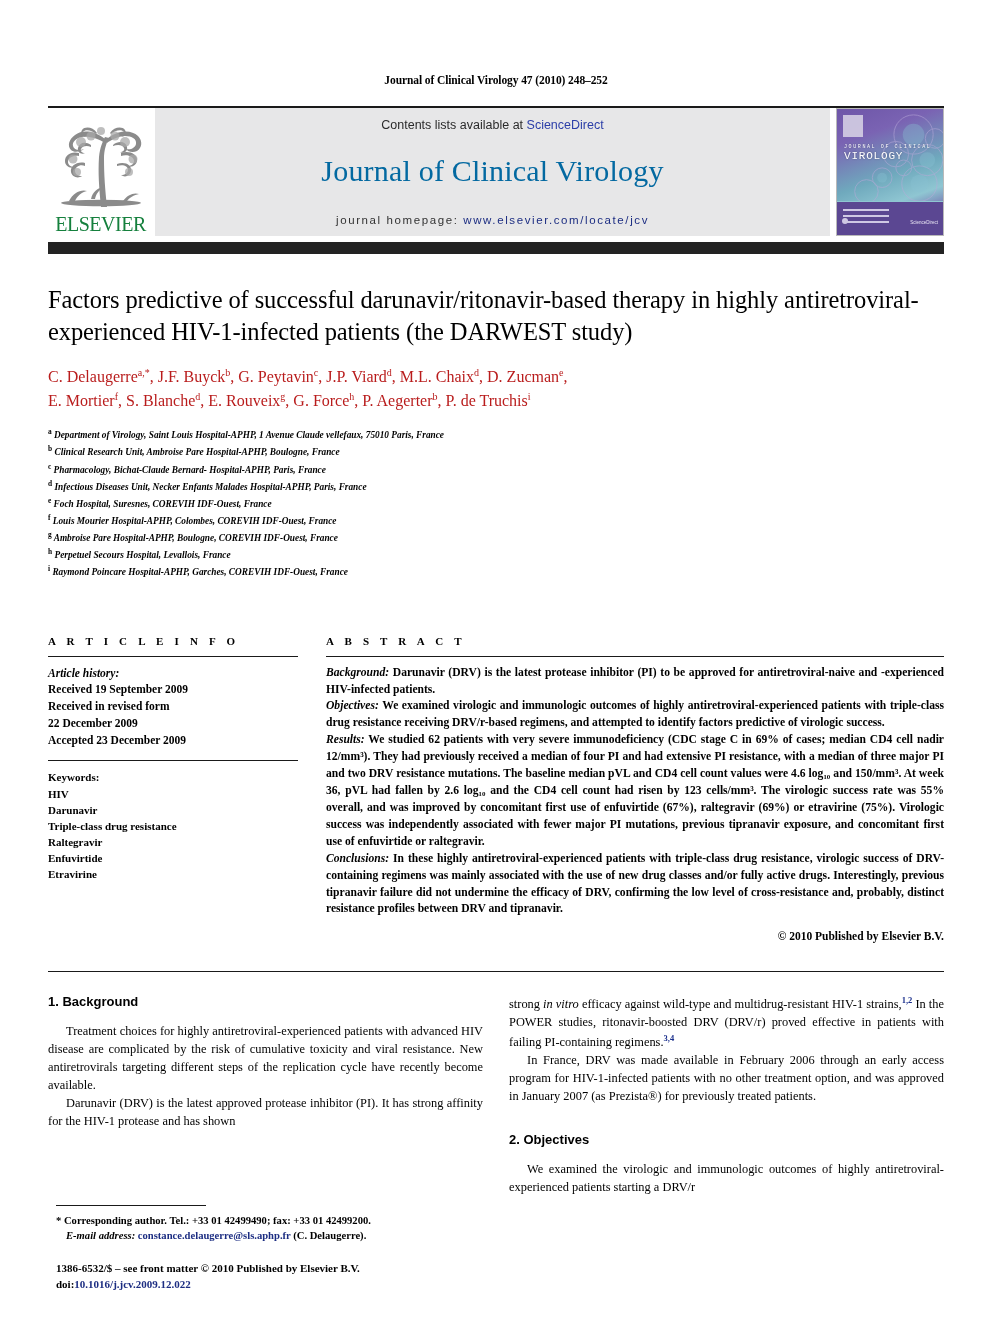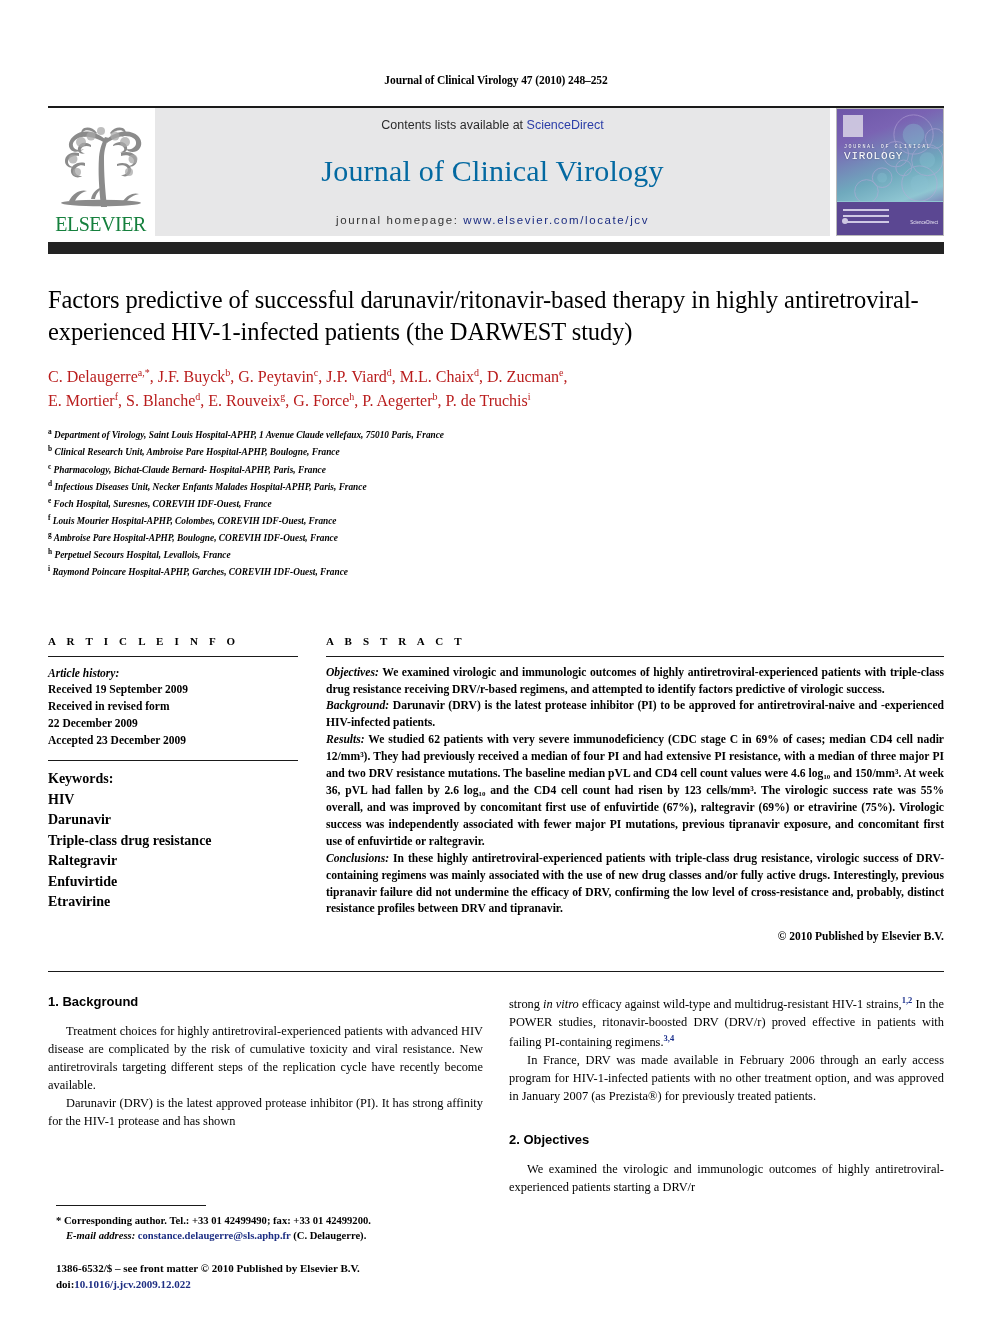--- a/index.html
+++ b/index.html
@@ -160,21 +160,21 @@
   .sec-head {
     font-family: "Liberation Serif", serif;
     font-weight: 700;
     font-size: 11px;
     letter-spacing: 4.2px;
   }
   .hrule { border-top: 1.6px solid #1a1a1a; margin: 9px 0 8px 0; }
   .hrule-thin { border-top: 1px solid #1a1a1a; margin: 12px 0 8px 0; }
   .info-group { font-size: 11.5px; line-height: 1.46; font-weight: 700; }
   .info-group .it { font-style: italic; }
-  .kw-list { font-size: 14px; line-height: 1.46; font-weight: 700; margin-top: 8px; }
+  .kw-list { font-size: 11px; line-height: 1.46; font-weight: 700; margin-top: 8px; }
 
   .abstract-body {
     font-size: 11.6px;
     line-height: 1.46;
     text-align: justify;
     font-weight: 700;
   }
   .abstract-body p { margin: 0; }
   .abstract-body .lbl { font-style: italic; font-weight: 700; }
   .copyright { text-align: right; margin-top: 10px; font-weight:700; font-size:11.5px;}
@@ -361,22 +361,22 @@
         <div>Raltegravir</div>
         <div>Enfuvirtide</div>
         <div>Etravirine</div>
       </div>
     </div>
 
     <div class="col-abs">
       <div class="sec-head">A B S T R A C T</div>
       <div class="hrule"></div>
       <div class="abstract-body">
+        <p><span class="lbl">Background:</span><span> Darunavir (DRV) is the latest protease inhibitor (PI) to be approved for antiretroviral-naive and -experienced HIV-infected patients.</span></p>
         <p><span class="lbl">Objectives:</span><span> We examined virologic and immunologic outcomes of highly antiretroviral-experienced patients with triple-class drug resistance receiving DRV/r-based regimens, and attempted to identify factors predictive of virologic success.</span></p>
-        <p><span class="lbl">Background:</span><span> Darunavir (DRV) is the latest protease inhibitor (PI) to be approved for antiretroviral-naive and -experienced HIV-infected patients.</span></p>
         <p><span class="lbl">Results:</span><span> We studied 62 patients with very severe immunodeficiency (CDC stage C in 69% of cases; median CD4 cell nadir 12/mm³). They had previously received a median of four PI and had extensive PI resistance, with a median of three major PI and two DRV resistance mutations. The baseline median pVL and CD4 cell count values were 4.6 log₁₀ and 150/mm³. At week 36, pVL had fallen by 2.6 log₁₀ and the CD4 cell count had risen by 123 cells/mm³. The virologic success rate was 55% overall, and was improved by concomitant first use of enfuvirtide (67%), raltegravir (69%) or etravirine (75%). Virologic success was independently associated with fewer major PI mutations, previous tipranavir exposure, and concomitant first use of enfuvirtide or raltegravir.</span></p>
         <p><span class="lbl">Conclusions:</span><span> In these highly antiretroviral-experienced patients with triple-class drug resistance, virologic success of DRV-containing regimens was mainly associated with the use of new drug classes and/or fully active drugs. Interestingly, previous tipranavir failure did not undermine the efficacy of DRV, confirming the low level of cross-resistance and, probably, distinct resistance profiles between DRV and tipranavir.</span></p>
         <div class="copyright">© 2010 Published by Elsevier B.V.</div>
       </div>
     </div>
   </div>
 
   <div class="body-rule"></div>
 
   <div class="body-cols">

